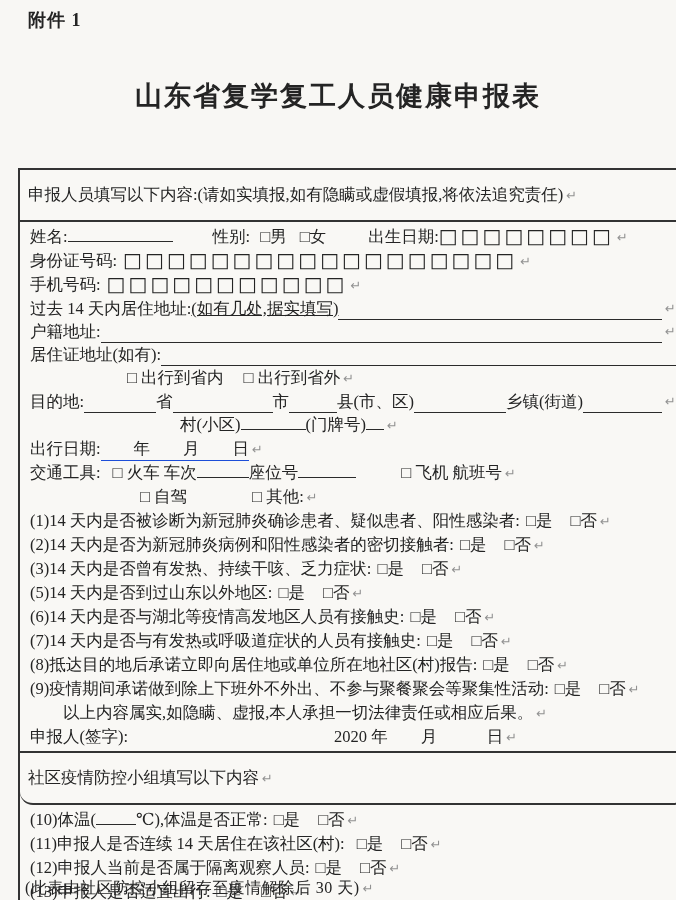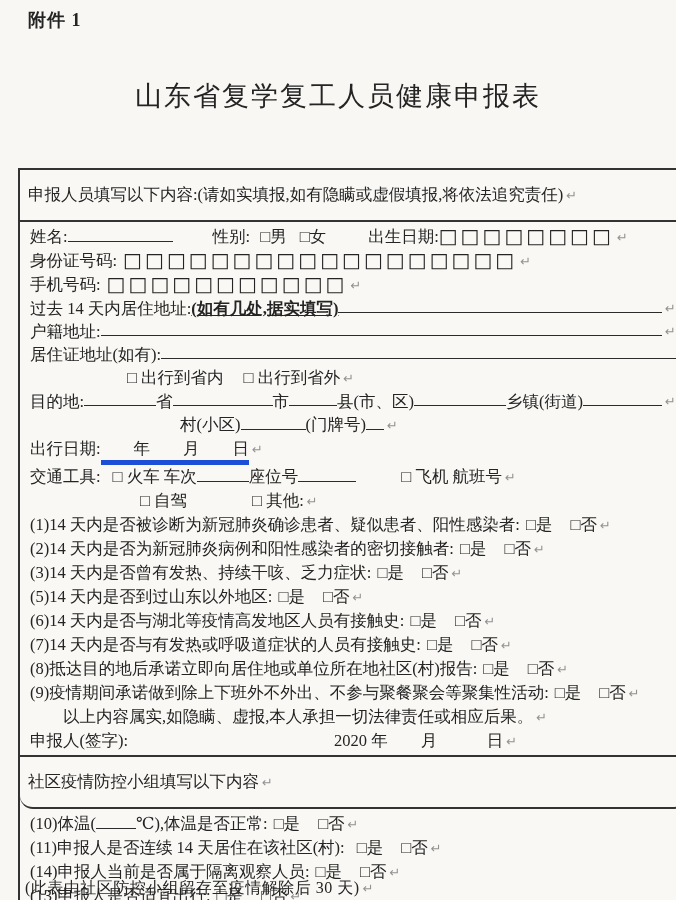--- a/index.html
+++ b/index.html
@@ -12,53 +12,53 @@
     overflow:hidden;
   }
   .attachment {
     position:absolute; top:8px; left:28px;
     font-size:18px; font-weight:bold; letter-spacing:1px;
   }
   .title {
     position:absolute; top:78px; left:0; right:0; margin:0;
     text-align:center;
     font-family:"DejaVu Sans","Liberation Sans",sans-serif;
-    font-size:27px; font-weight:normal; letter-spacing:2px;
+    font-size:27px; font-weight:bold; letter-spacing:2px;
   }
   .form-table {
     position:absolute; top:168px; left:18px; width:670px;
     border:2px solid #333; box-sizing:border-box;
     background:#f9f8f5;
   }
   .header-row {
     border-bottom:2px solid #333;
     padding:14px 8px; font-size:16.5px; line-height:21px;
     white-space:nowrap;
   }
   .cell { padding:3px 10px 2px 10px; }
   .cell.sec1 { border-bottom:2px solid #333; }
   .sec2hdr { border-bottom:2px solid #333;border-radius:13px; }
   .line {
     font-size:16.5px; line-height:23px; white-space:nowrap;
   }
-  .flexline { display:flex; align-items:flex-start; }
+  .flexline { display:flex; align-items:flex-end; }
   .blank {
     display:inline-block; height:15px;
     border-bottom:1px solid #2b2b2b;
     vertical-align:baseline;
   }
   .blank.fill { flex:1 1 auto; }
-  .ublock { display:inline-block; border-bottom:5px solid #1d4ed8; }
+  .ublock { display:inline-block; border-bottom:1px solid #1d4ed8; }
   .boxes {
     font-family:"DejaVu Sans","Liberation Sans",sans-serif;
     font-size:20px; letter-spacing:3px; line-height:1;
     vertical-align:-1px;
   }
   .cb { white-space:nowrap; }
-  .bold-u { font-weight:bold; text-decoration:underline; }
+  .bold-u { font-weight:normal; text-decoration:underline; }
   .ret {
     color:#929292; font-size:13px; margin-left:3px;
     font-family:"DejaVu Sans",sans-serif;
   }
   .footer-note {
     position:absolute; left:18px; top:878px;
     font-size:16px; letter-spacing:0.5px;padding-left:7px;
   }
   
   .ml6{margin-left:6px}.ml10{margin-left:10px}.ml12{margin-left:12px}
@@ -190,21 +190,21 @@
     <div class="cell sec2">
 
       <div class="line">
         <span>(10)体温(</span><span class="blank w40"></span><span>℃),体温是否正常:</span><span class="cb ml6">□是</span><span class="cb ml18">□否</span><span class="ret">↵</span>
       </div>
 
       <div class="line">
         <span>(11)申报人是否连续 14 天居住在该社区(村):</span><span class="cb ml12">□是</span><span class="cb ml18">□否</span><span class="ret">↵</span>
       </div>
       <div class="line">
-        <span>(14)申报人当前是否属于隔离观察人员:</span><span class="cb ml6">□是</span><span class="cb ml18">□否</span><span class="ret">↵</span>
+        <span>(12)申报人当前是否属于隔离观察人员:</span><span class="cb ml6">□是</span><span class="cb ml18">□否</span><span class="ret">↵</span>
       </div>
       <div class="line">
         <span>(13)申报人是否适宜出行:</span><span class="cb ml6">□是</span><span class="cb ml18">□否</span><span class="ret">↵</span>
       </div>
 
 
       <div class="line">
         <span class="ml197">社区(村)名称(盖章):</span><span class="ret">↵</span>
       </div>
 

